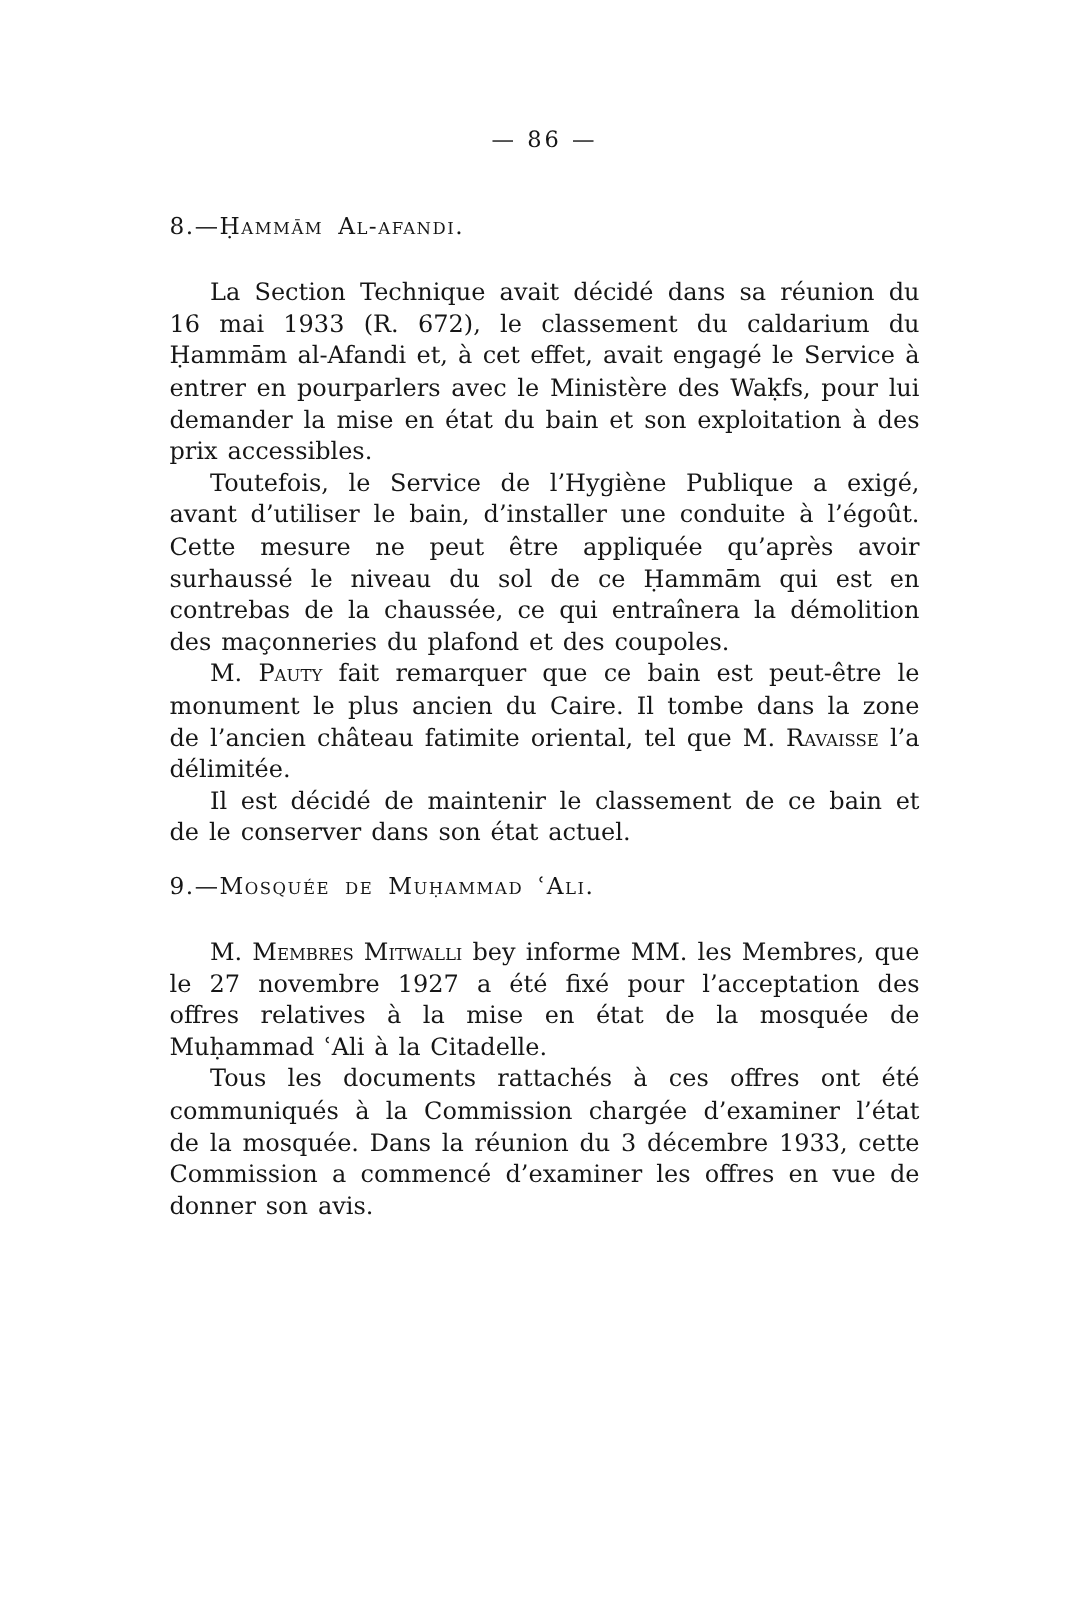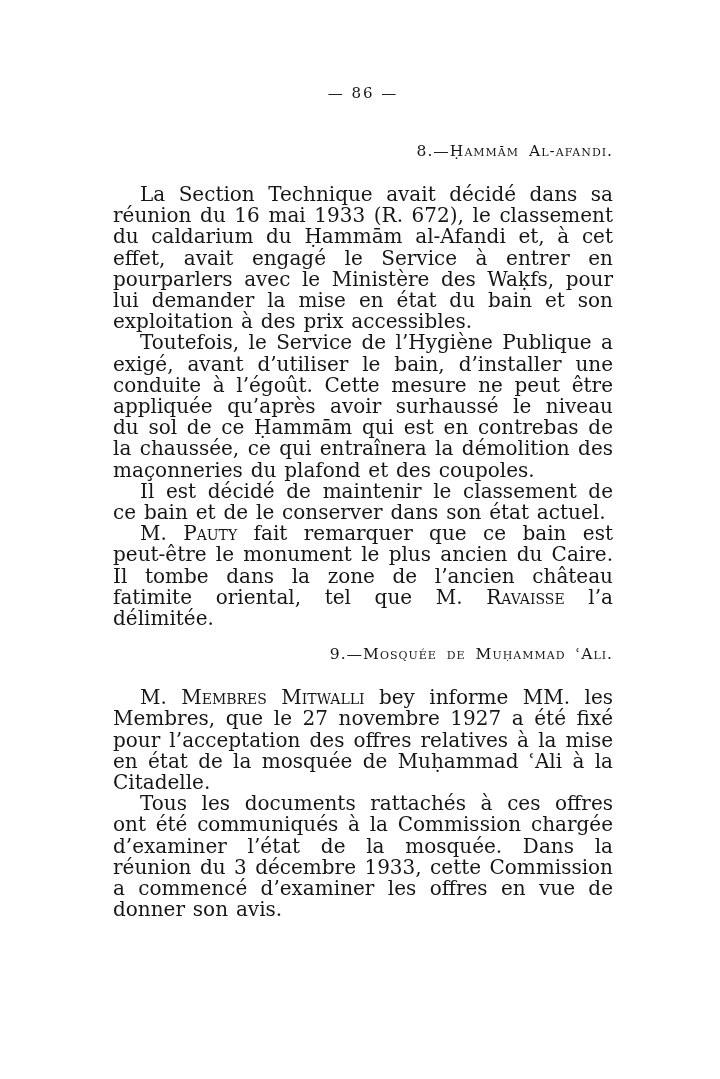--- a/index.html
+++ b/index.html
@@ -18,48 +18,48 @@
       color: #161616;
       -webkit-font-smoothing: antialiased;
     }
     .page-number {
       text-align: center;
       font-size: 15px;
       letter-spacing: 2px;
       margin: 0 0 40px 0;
     }
     .section-heading {
-      text-align: right;
+      text-align: left;
       font-size: 15.5px;
       letter-spacing: 1px;
       word-spacing: 4px;
       margin: 0 0 24px 0;
       font-weight: normal;
     }
     .section-heading:not(:first-child) {
       margin-top: 16px;
     }
     .body-paragraph {
       margin: 0;
-      font-size: 20px;
+      font-size: 16px;
       line-height: 21.2px;
       text-align: justify;
       text-indent: 27px;
       word-spacing: 1.5px;
     }
     .sc { font-variant: small-caps; }
   </style>
 </head>
 <body style="background: rgb(255, 255, 255);">
 
 <div class="page" style="color: rgb(22, 22, 22);">
   <div class="page-number">— 86 —</div>
   <div>
       <div class="section-heading"><span>8.—</span><span class="sc">Ḥammām Al-afandi.</span></div>
       <p class="body-paragraph"><span>La Section Technique avait décidé dans sa réunion du 16 mai 1933 (R. 672), le classement du caldarium du Ḥammām al-Afandi et, à cet effet, avait engagé le Service à entrer en pourparlers avec le Ministère des Waḳfs, pour lui demander la mise en état du bain et son exploitation à des prix accessibles.</span></p>
       <p class="body-paragraph"><span>Toutefois, le Service de l’Hygiène Publique a exigé, avant d’utiliser le bain, d’installer une conduite à l’égoût. Cette mesure ne peut être appliquée qu’après avoir surhaussé le niveau du sol de ce Ḥammām qui est en contrebas de la chaussée, ce qui entraînera la démolition des maçonneries du plafond et des coupoles.</span></p>
+      <p class="body-paragraph"><span>M. </span><span class="sc">Pauty</span><span> fait remarquer que ce bain est peut-être le monument le plus ancien du Caire.  Il tombe dans la zone de l’ancien château fatimite oriental, tel que M. </span><span class="sc">Ravaisse</span><span> l’a délimitée.</span></p>
       <p class="body-paragraph"><span>Il est décidé de maintenir le classement de ce bain et de le conserver dans son état actuel.</span></p>
-      <p class="body-paragraph"><span>M. </span><span class="sc">Pauty</span><span> fait remarquer que ce bain est peut-être le monument le plus ancien du Caire.  Il tombe dans la zone de l’ancien château fatimite oriental, tel que M. </span><span class="sc">Ravaisse</span><span> l’a délimitée.</span></p>
       <div class="section-heading"><span>9.—</span><span class="sc">Mosquée de Muḥammad ʿAli.</span></div>
       <p class="body-paragraph"><span>M. </span><span class="sc">Membres Mitwalli</span><span> bey informe MM. les Membres, que le 27 novembre 1927 a été fixé pour l’acceptation des offres relatives à la mise en état de la mosquée de Muḥammad ʿAli à la Citadelle.</span></p>
       <p class="body-paragraph"><span>Tous les documents rattachés à ces offres ont été communiqués à la Commission chargée d’examiner l’état de la mosquée. Dans la réunion du 3 décembre 1933, cette Commission a commencé d’examiner les offres en vue de donner son avis.</span></p>
     </div>
 </div>
 
 </body></html>

